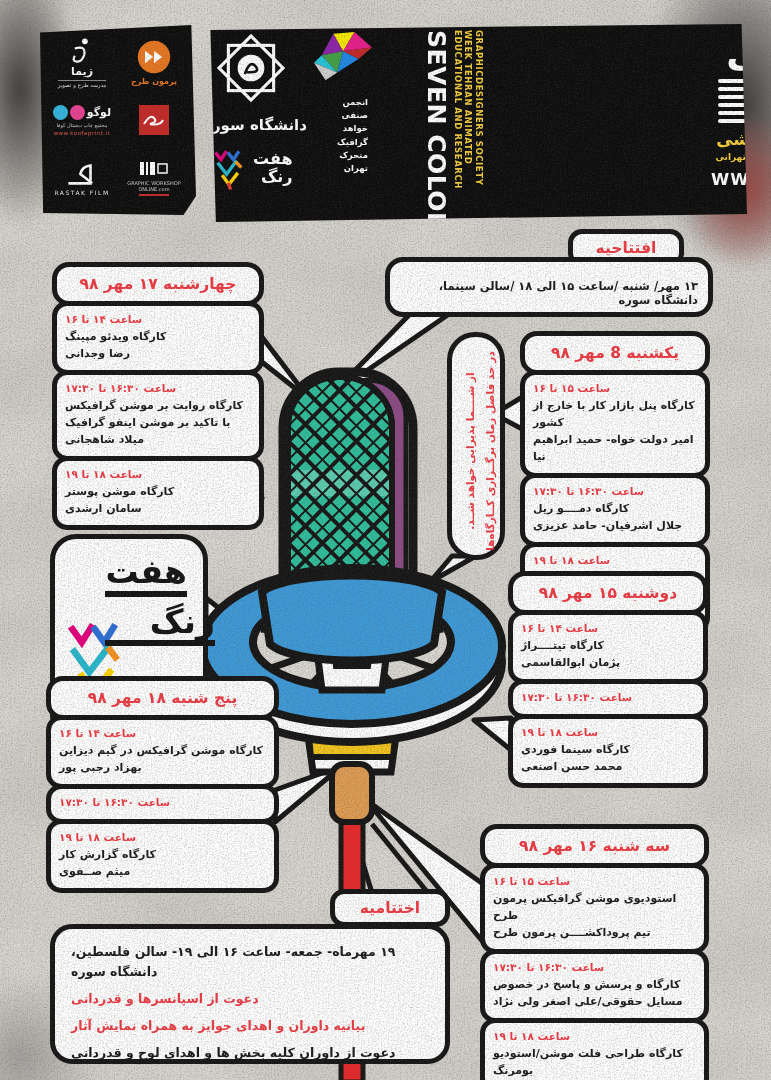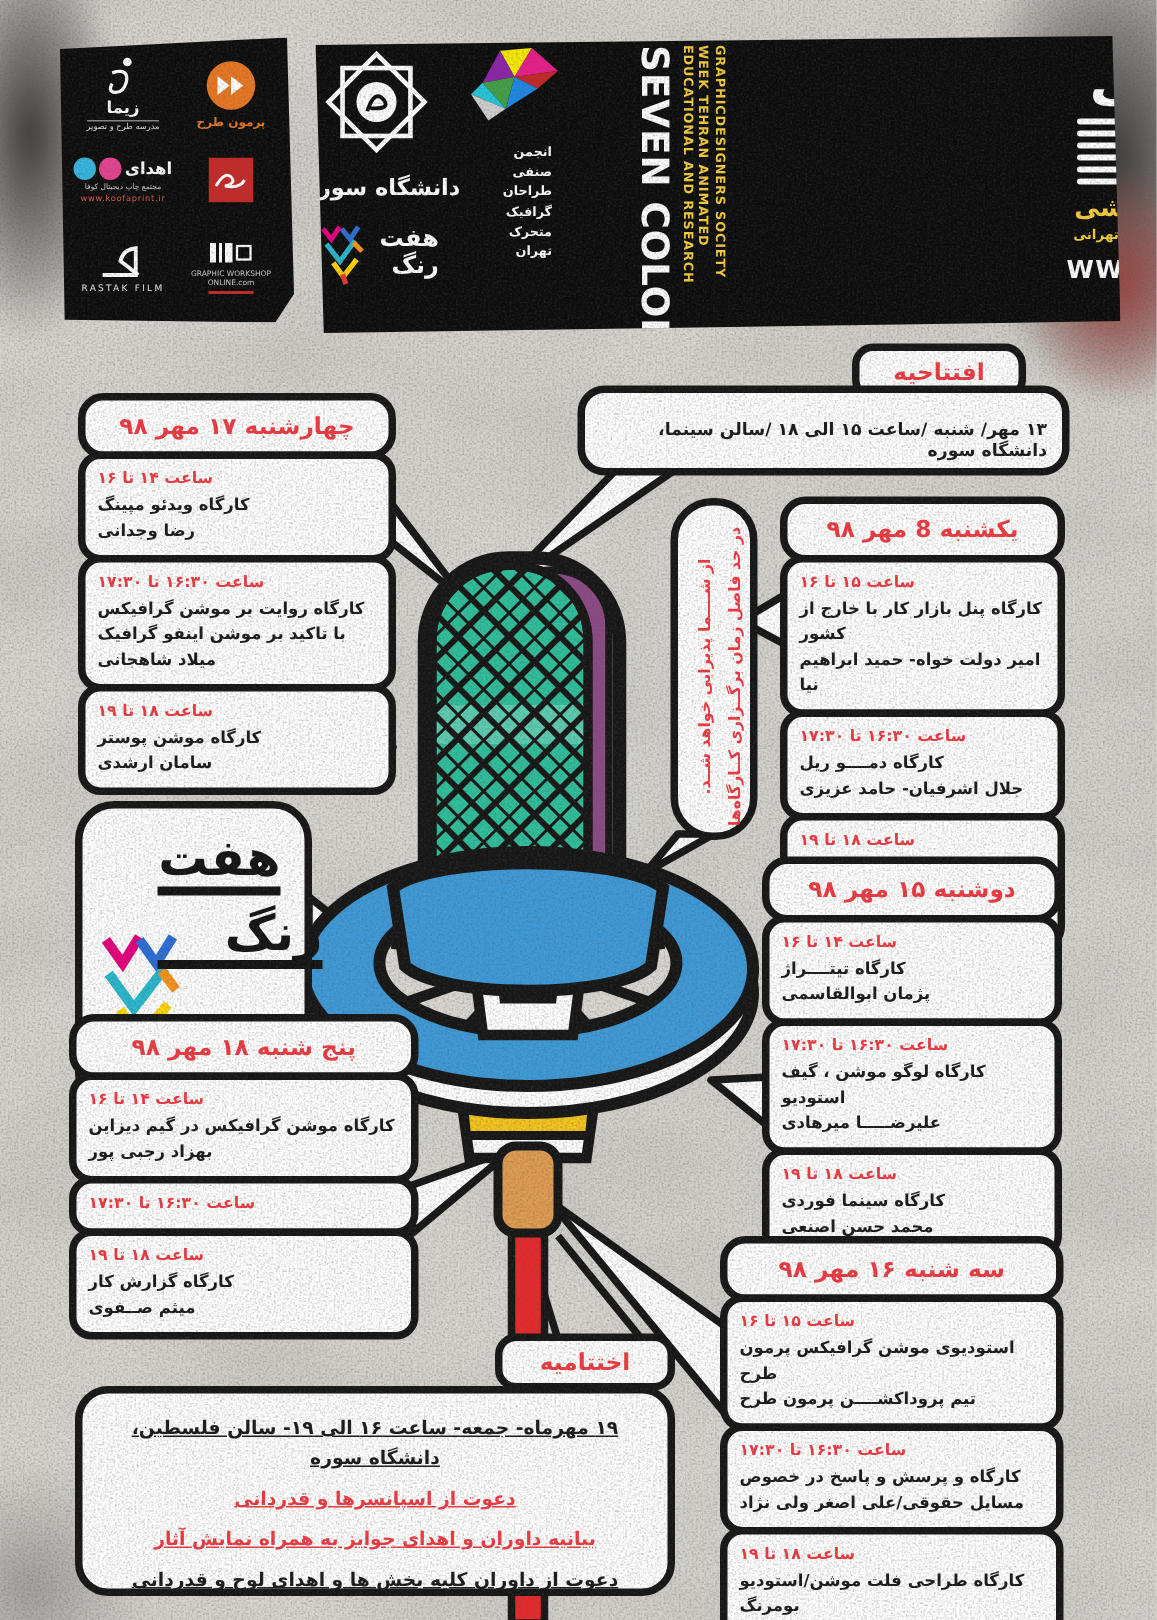--- a/index.html
+++ b/index.html
@@ -54,21 +54,21 @@
     font-size:11.5px;font-weight:bold;direction:rtl;padding:6px 10px;color:#1a1a1a;}
   .day{position:absolute;z-index:20;}
   .bx{background:#fff;border:5px solid #161616;border-radius:15px;box-sizing:border-box;
     margin-top:-5px;padding:7px 10px 8px 8px;direction:rtl;text-align:left;}
   .bx.first{margin-top:0;border-radius:17px;}
   .daytitle{text-align:center;color:var(--red);font-weight:bold;font-size:15.5px;padding:8px 2px;}
   .time{color:var(--red);font-size:10.5px;font-weight:bold;margin-bottom:3px;}
   .sessbody{font-size:11px;font-weight:bold;color:#1a1a1a;line-height:1.55;white-space:pre-line;}
   .vtext{position:absolute;width:212px;height:20px;transform:rotate(-90deg);
     color:var(--red);font-weight:bold;font-size:10.5px;direction:rtl;text-align:center;white-space:nowrap;}
-  .closing-line{font-size:12.5px;font-weight:bold;direction:rtl;text-align:center;line-height:1.6;margin:7px 0;text-decoration:underline;}
+  .closing-line{font-size:12.5px;font-weight:bold;direction:rtl;text-align:left;line-height:1.6;margin:7px 0;}
   .c-black{color:#1a1a1a;}
   .c-red{color:var(--red);}
   
   .lg-words{position:absolute;right:16px;top:16px;text-align:right;direction:rtl;}
   .lg-words .l{font-size:33px;font-weight:bold;color:#141414;line-height:1.05;
     border-bottom:6px solid #141414;padding-bottom:1px;}
   .lg-words .l2{margin-right:-28px;margin-top:8px;}
 </style>
 </head>
 <body>
@@ -158,21 +158,21 @@
     <div class="sp">
       <svg width="36" height="36" viewBox="0 0 40 40">
         <circle cx="20" cy="20" r="18" fill="#E87722"></circle>
         <polygon points="10,13 19,20 10,27" fill="#fff"></polygon>
         <polygon points="20,13 29,20 20,27" fill="#fff"></polygon>
       </svg>
       <div class="sp-fa-orange">پرمون طرح</div>
     </div>
     <div class="sp">
       <div class="ko-row">
-        <span class="sp-name">اهدای</span>
+        <span class="sp-name">لوگو</span>
         <span class="dot" style="background:#E84393"></span>
         <span class="dot" style="background:#35B6E0"></span>
       </div>
       <div class="sp-tag2">مجتمع چاپ دیجیتال کوفا</div>
       <div class="sp-url">www.koofaprint.ir</div>
     </div>
     <div class="sp">
       <svg width="30" height="30" viewBox="0 0 30 30">
         <rect width="30" height="30" fill="#C62A28"></rect>
         <path d="M5,19 q6,-10 10,-6 q4,4 -4,6 q10,2 13,-4" stroke="#fff" stroke-width="2" fill="none"></path>
@@ -232,21 +232,21 @@
     <polygon points="40,22 70,18 56,30" fill="#C62828"></polygon>
     <polygon points="30,4 40,22 18,26" fill="#8E24AA"></polygon>
     <polygon points="18,26 40,22 34,44" fill="#43A047"></polygon>
     <polygon points="40,22 56,30 34,44" fill="#1E88E5"></polygon>
     <polygon points="10,34 18,26 34,44" fill="#26C6DA"></polygon>
     <polygon points="10,34 34,44 22,52" fill="#CFCFCF"></polygon>
   </svg>
   <div class="org-item soc-words" style="left:113px;top:72px;width:50px">
     <div>انجمن</div>
     <div>صنفی</div>
-    <div>طراحان</div>
+    <div>خواهد</div>
     <div>گرافیک</div>
     <div>متحرک</div>
     <div>تهران</div>
   </div>
 
   <div class="enblock" style="left:166px;top:56px">
     <div class="en-small">GRAPHICDESIGNERS SOCIETY</div>
     <div class="en-small">WEEK TEHRAN ANIMATED</div>
     <div class="en-small">EDUCATIONAL AND RESEARCH</div>
     <div class="en-big">SEVEN COLOR</div>
@@ -338,22 +338,20 @@
 
 <div class="day" style="left:508px;top:571px;width:200px">
   <div class="bx first daytitle">دوشنبه ۱۵ مهر ۹۸</div>
   <div class="bx">
     <div class="time">ساعت ۱۴ تا ۱۶</div>
     <div class="sessbody">کارگاه تیتــــراژ
 پژمان ابوالقاسمی</div>
   </div>
   <div class="bx">
     <div class="time">ساعت ۱۶:۳۰ تا ۱۷:۳۰</div>
-    <div class="sessbody">کارگاه لوگو موشن ، گیف استودیو
-علیرضـــــا میرهادی</div>
   </div>
   <div class="bx">
     <div class="time">ساعت ۱۸ تا ۱۹</div>
     <div class="sessbody">کارگاه سینما فوردی
 محمد حسن اصنعی</div>
   </div>
 </div>
 
 <div class="day" style="left:46px;top:676px;width:233px">
   <div class="bx first daytitle">پنج شنبه ۱۸ مهر ۹۸</div>

